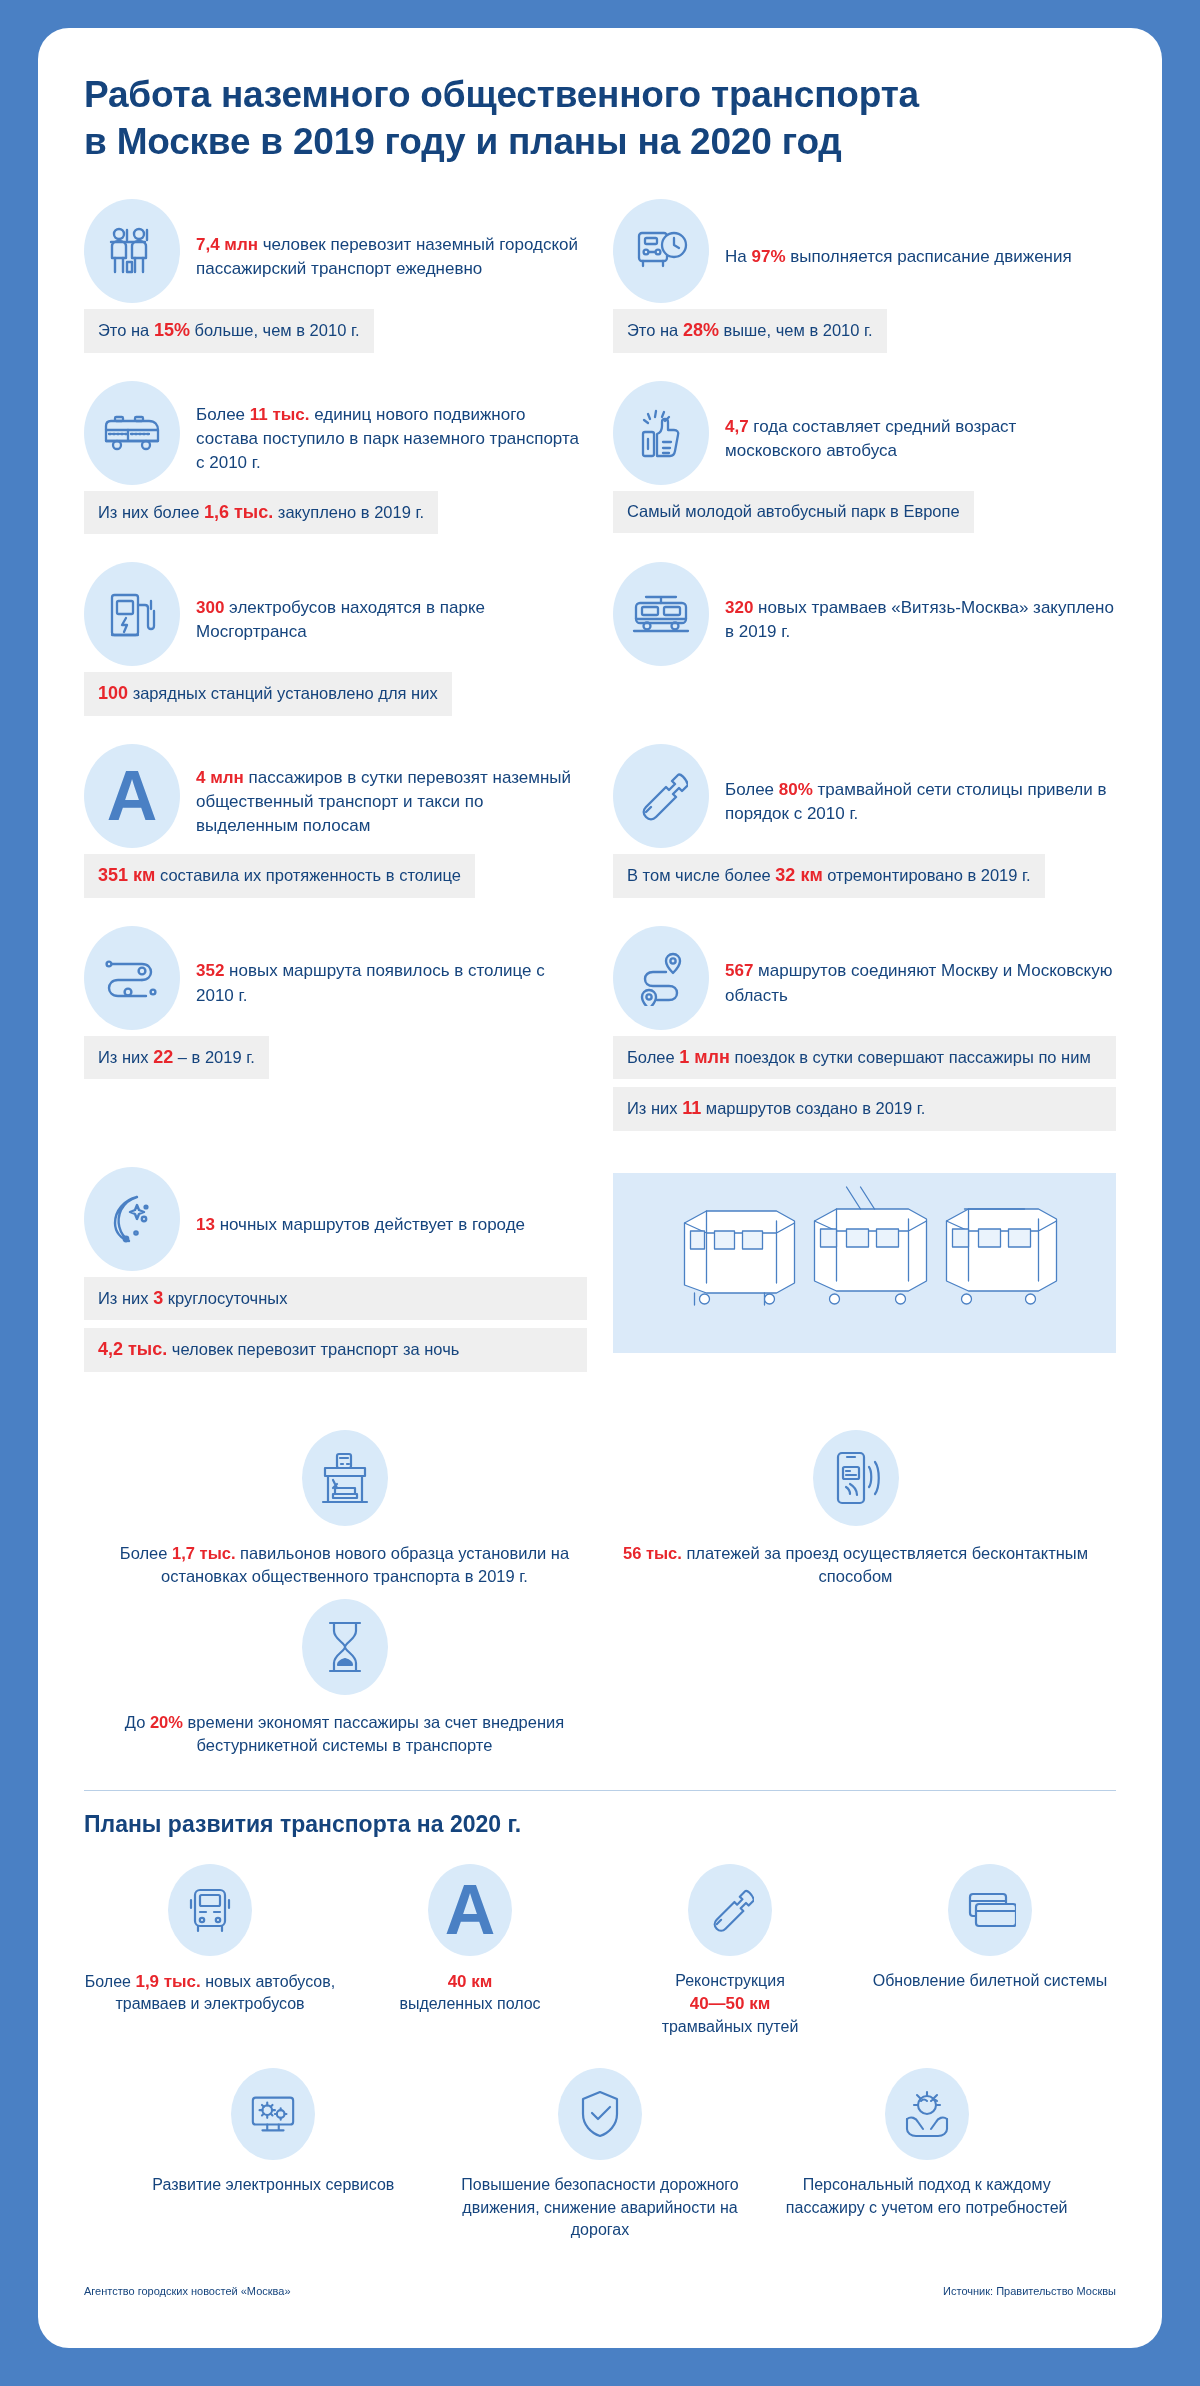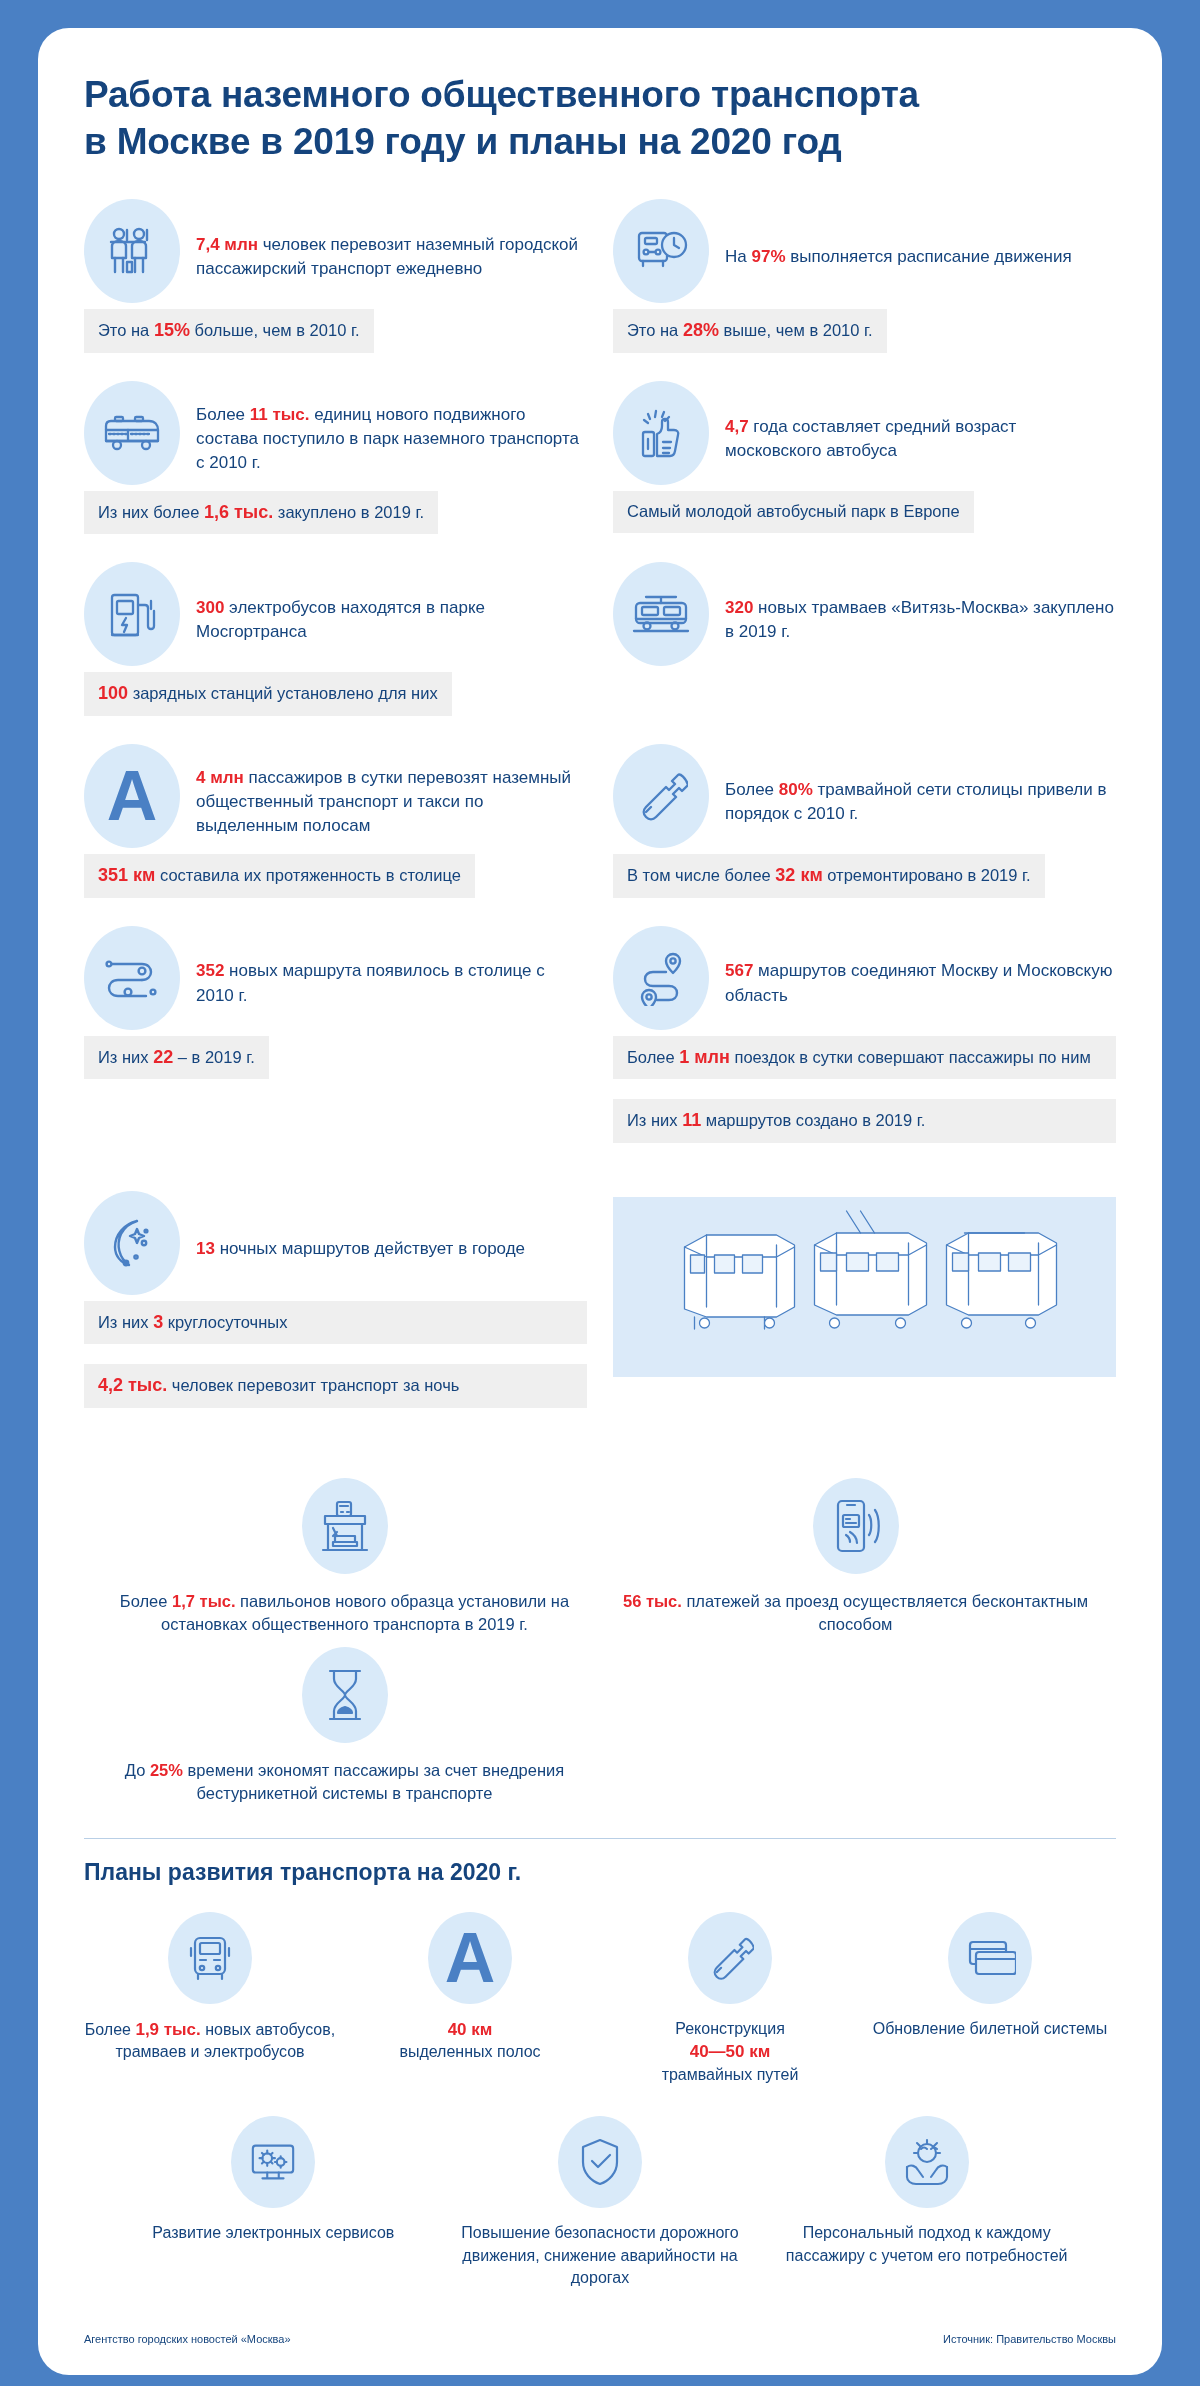--- a/index.html
+++ b/index.html
@@ -89,21 +89,21 @@
     color: #15447d;
     font-size: 16.5px;
     line-height: 1.2;
     padding: 11px 14px;
     display: inline-block;
     margin-top: 6px;
   }
   .bar b { color: #e8262c; font-weight: bold; font-size: 18px; }
   .bar.full { display: block; }
   .barstack { margin-top: 6px; }
-  .barstack .bar { margin-top: 0; margin-bottom: 20px; display: block; }
+  .barstack .bar { margin-top: 0; margin-bottom: 8px; display: block; }
 
   
   .vehpanel {
     background: #dbeaf9;
     height: 180px;
     margin-top: 6px;
     position: relative;
     overflow: hidden;
   }
 
@@ -503,21 +503,21 @@
       <div class="feature">
         <div class="fcirc">
           <svg width="46" height="56" viewBox="0 0 46 56" fill="none" stroke="#4a80c4" stroke-width="2.2" stroke-linecap="round" stroke-linejoin="round">
             <path d="M8 4h30M8 52h30"></path>
             <path d="M12 4v8c0 8 11 12 11 16s-11 8-11 16v8"></path>
             <path d="M34 4v8c0 8-11 12-11 16s11 8 11 16v8"></path>
             <path d="M16 46c0-4 7-6 7-6s7 2 7 6z" fill="#4a80c4"></path>
           </svg>
         </div>
         <div class="ftxt">
-          <span>До </span><b>25%</b><span> времени экономят пассажиры за счет внедрения бестурникетной системы в транспорте</span>
+          <span>До </span><b>20%</b><span> времени экономят пассажиры за счет внедрения бестурникетной системы в транспорте</span>
         </div>
       </div>
 
     </div>
 
     <div class="divider"></div>
 
     <div class="plans-title">Планы развития транспорта на 2020 г.</div>
 
     <div class="plans">

